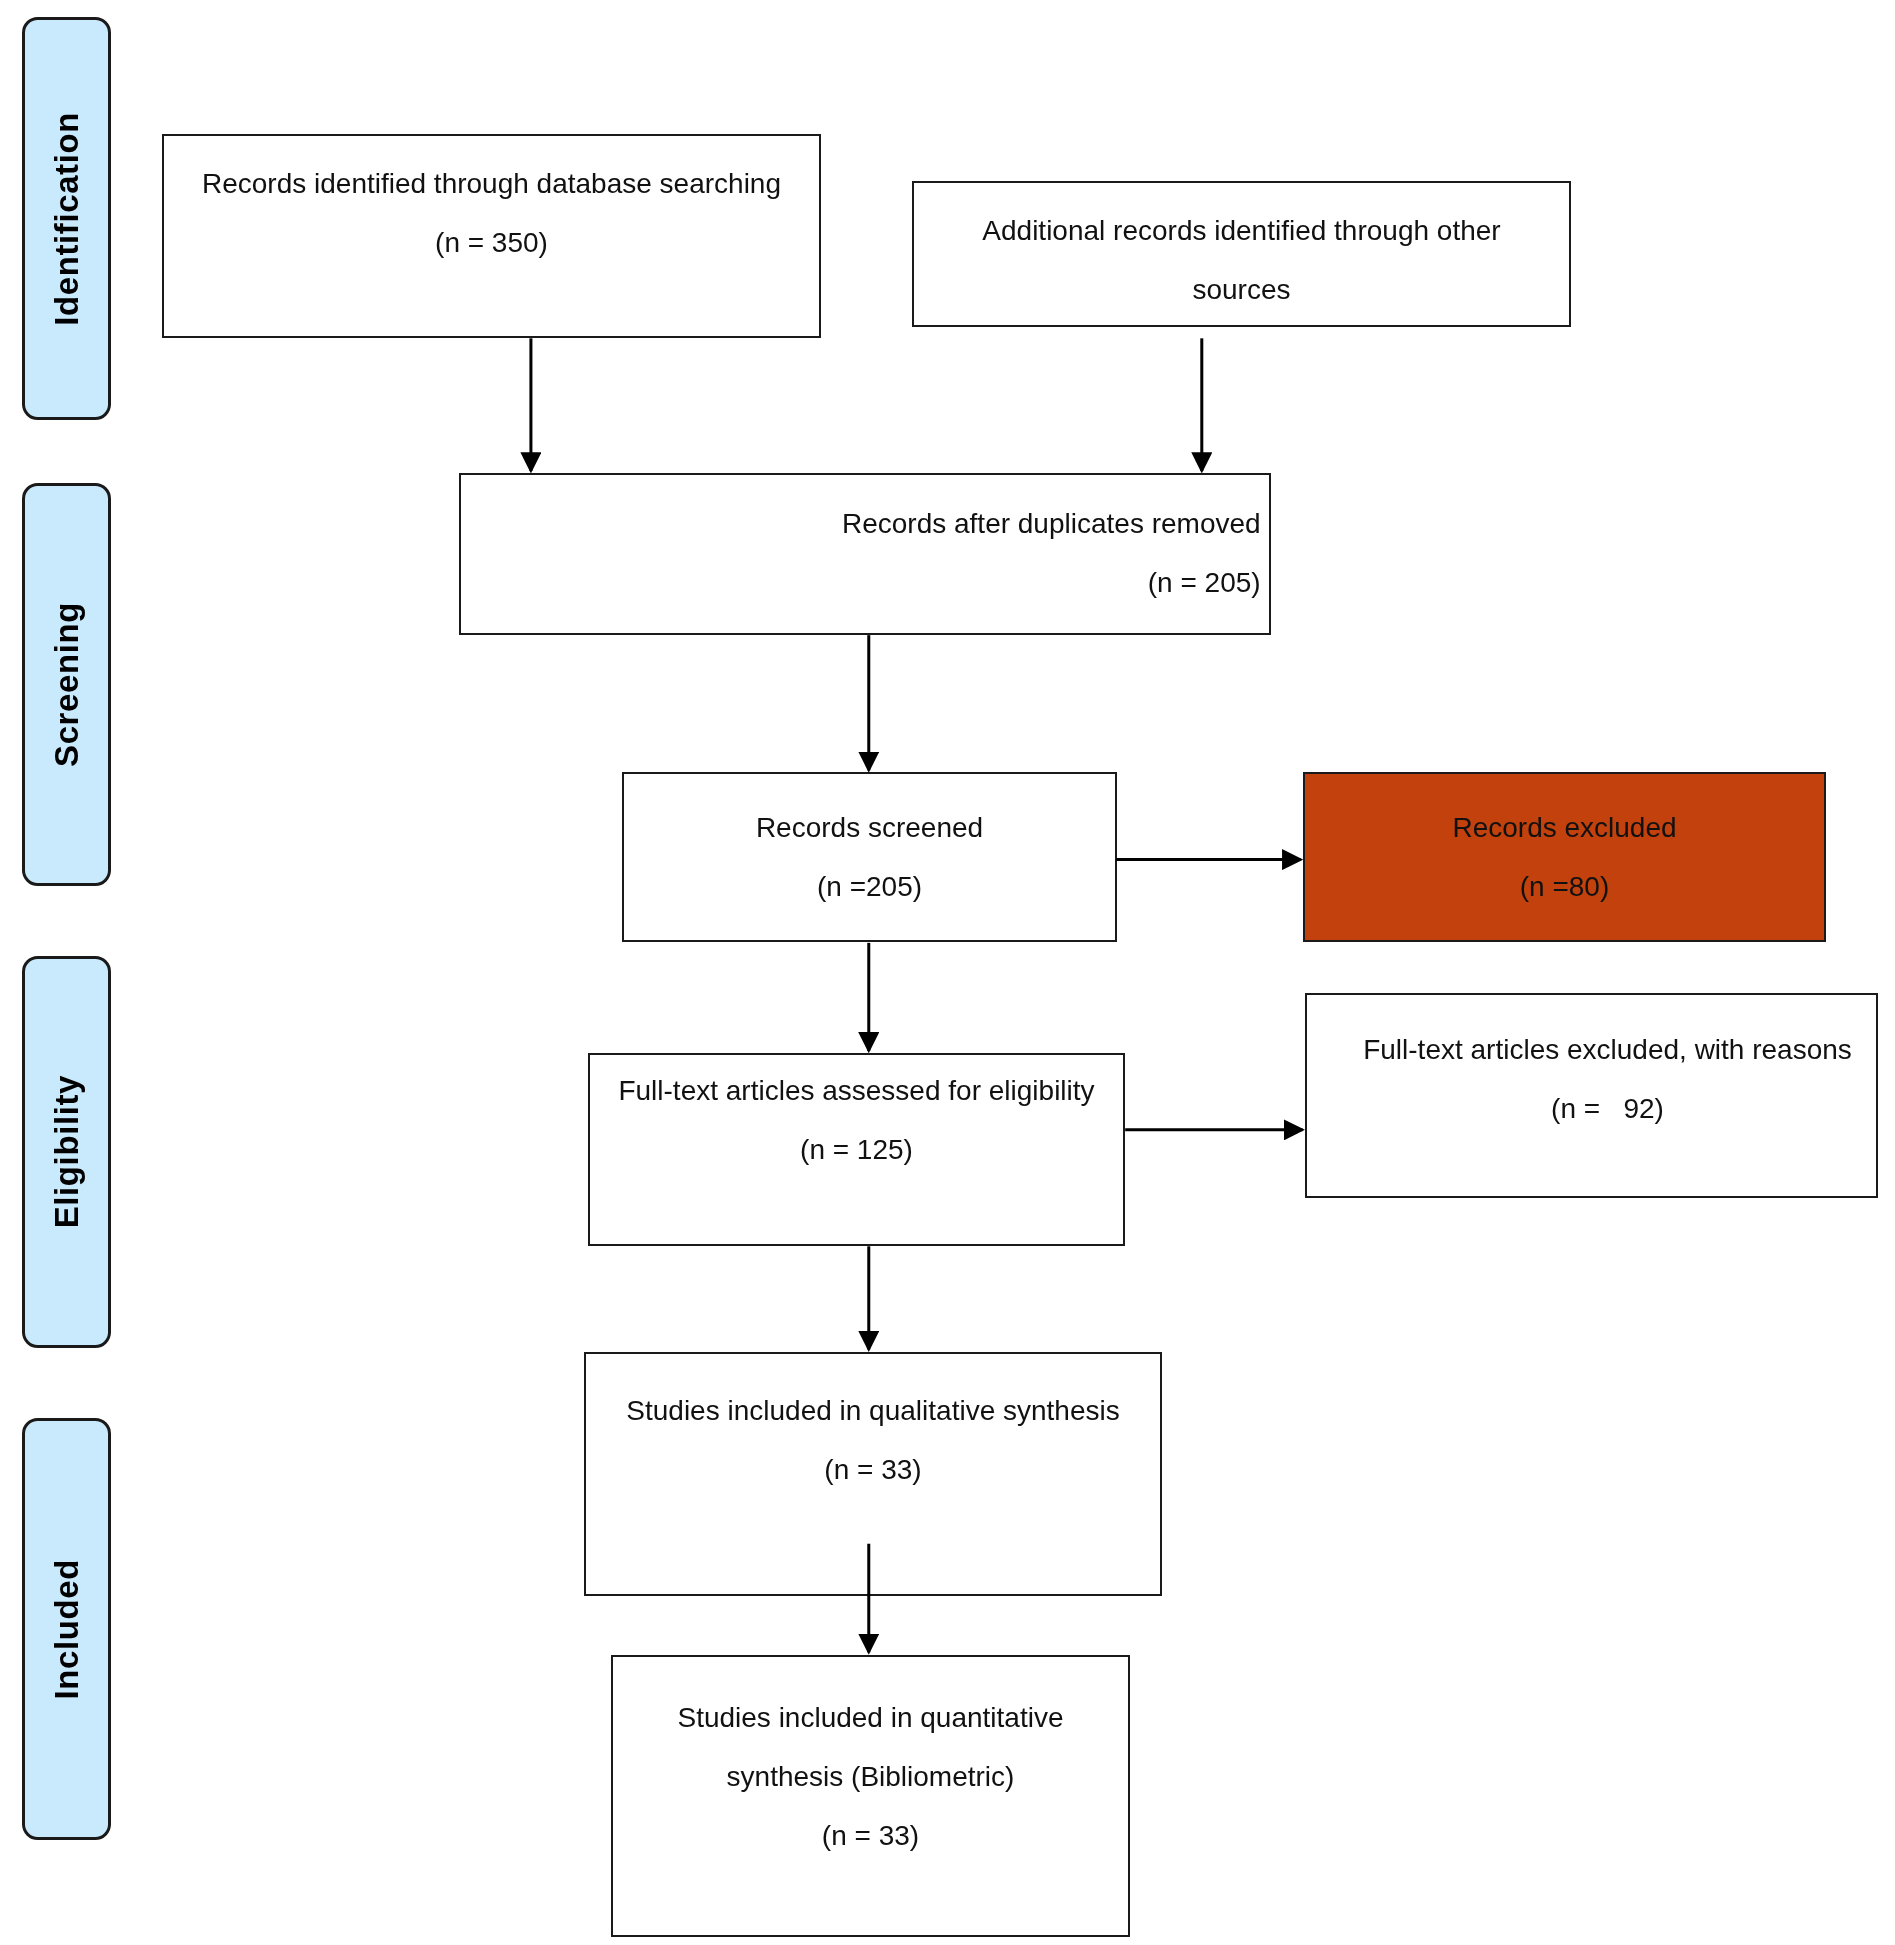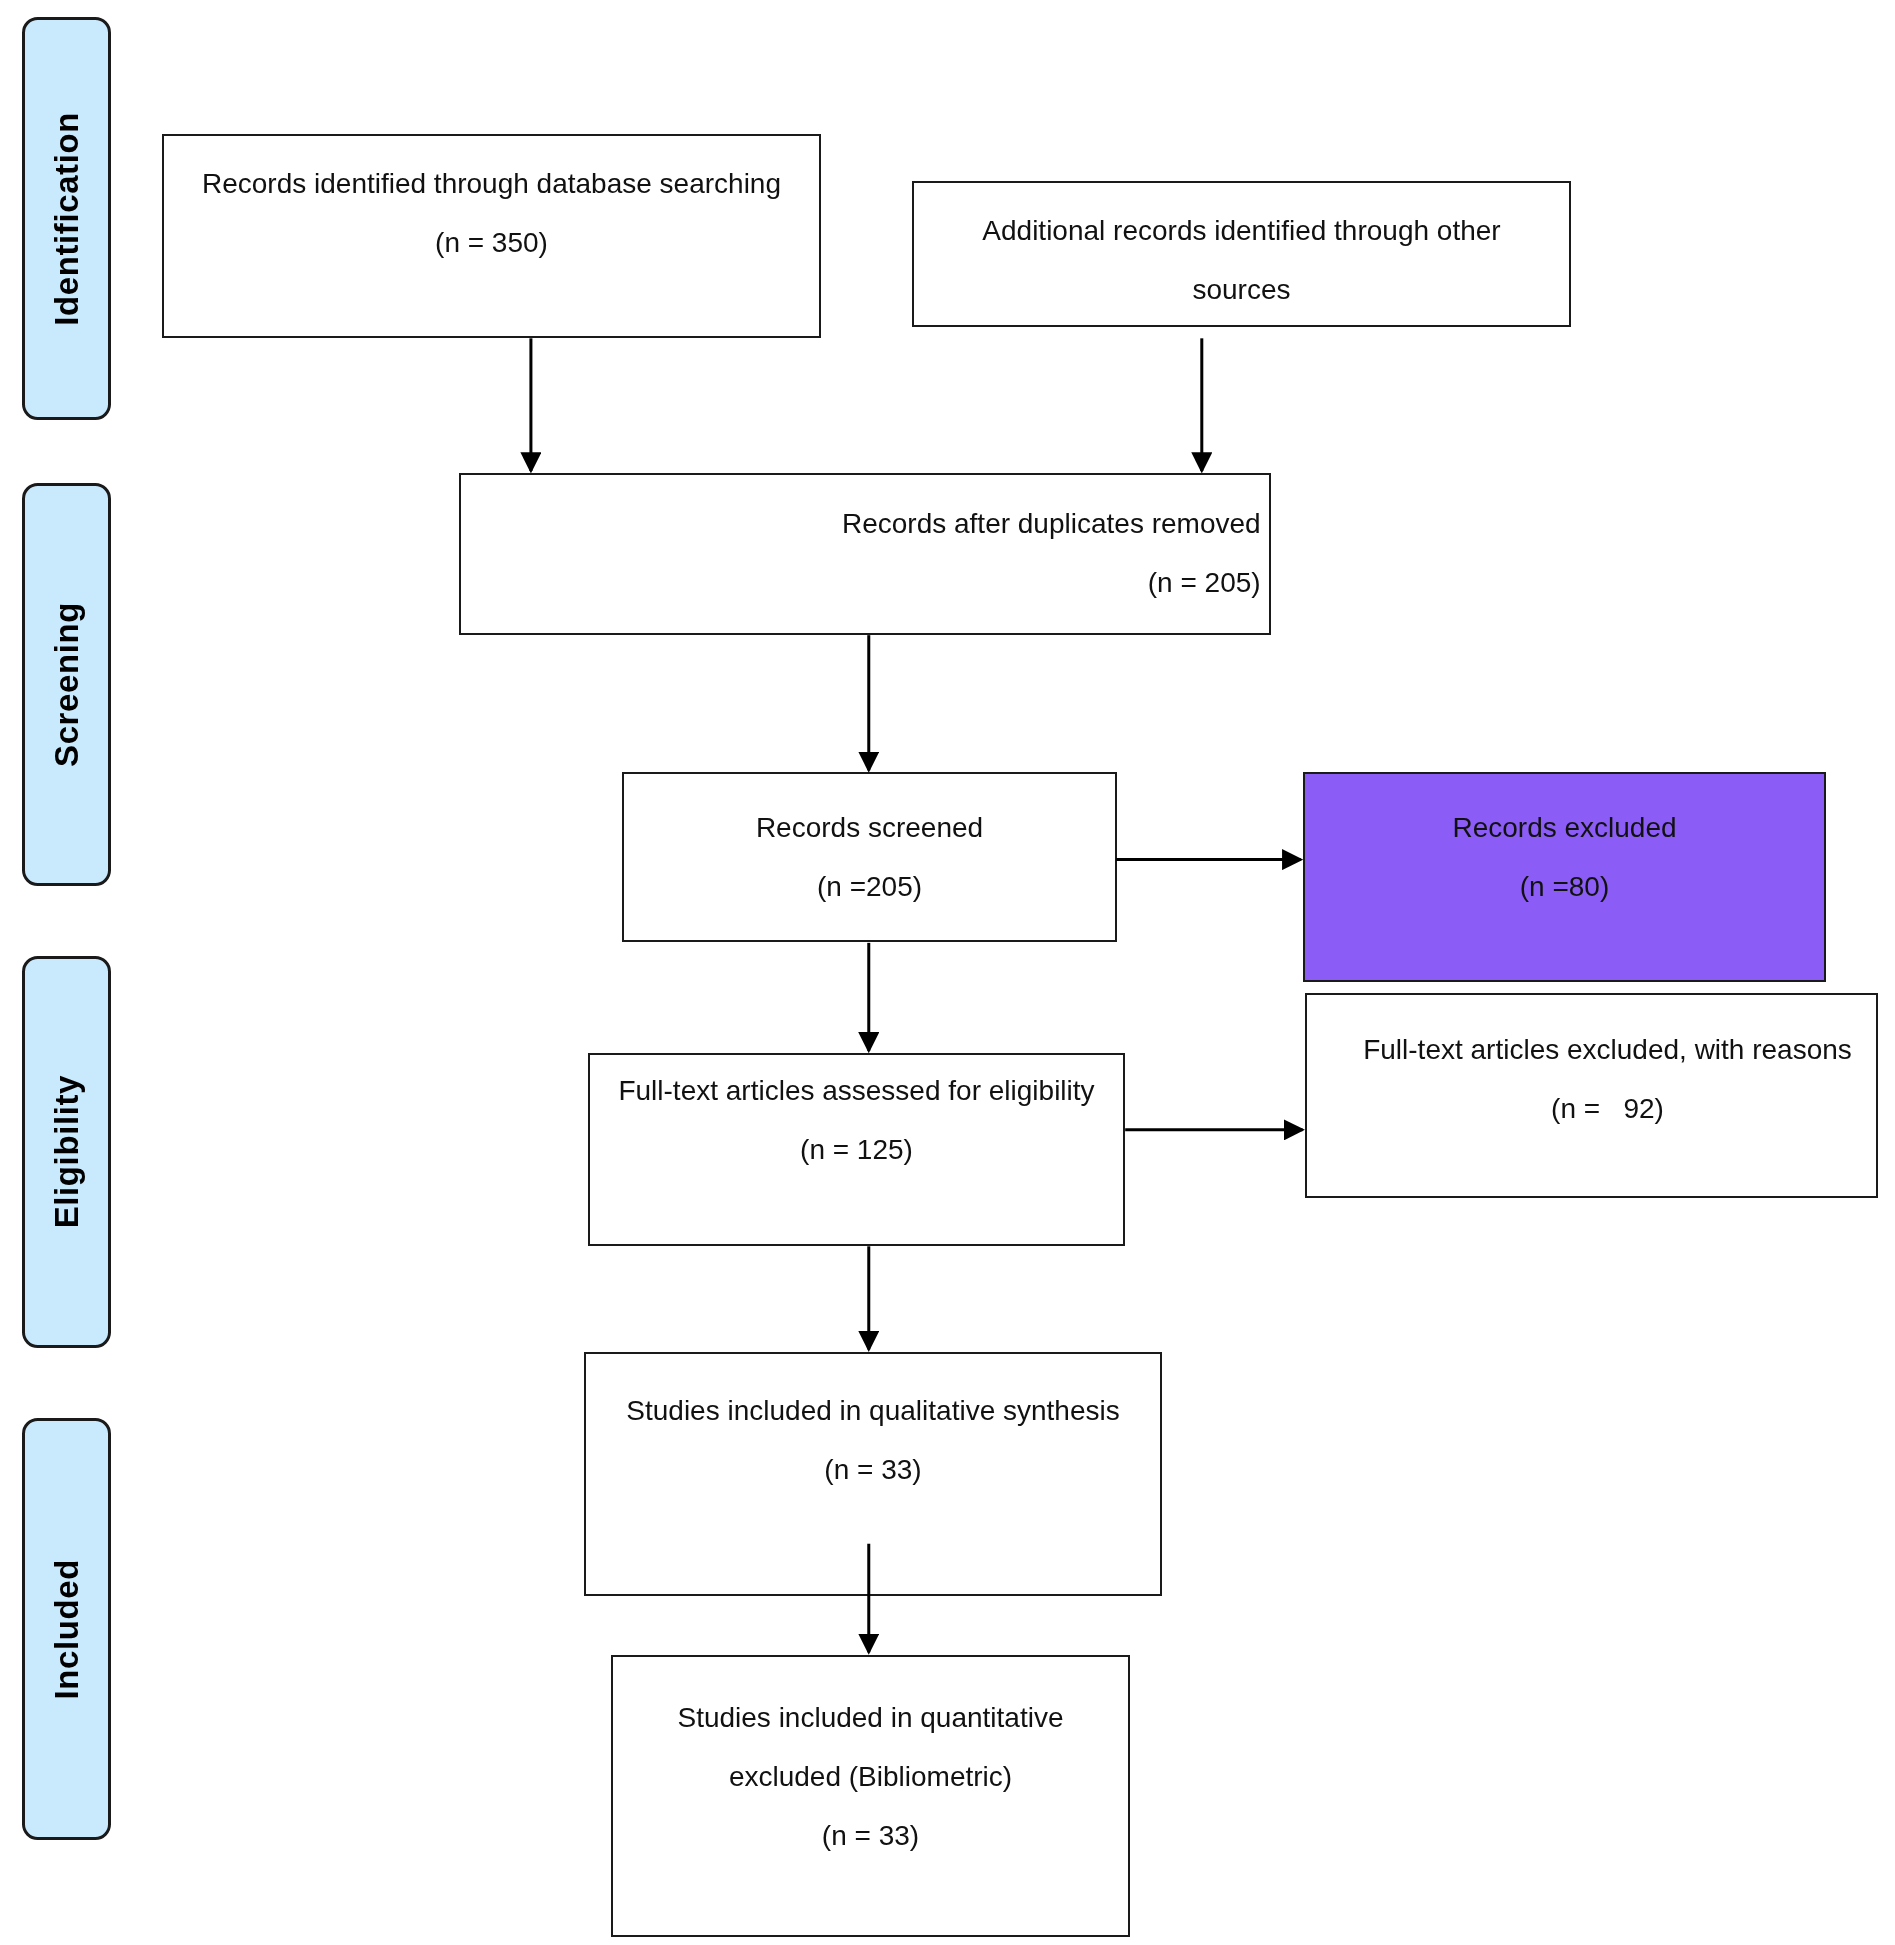--- a/index.html
+++ b/index.html
@@ -123,21 +123,21 @@
           <div class="line count">(n = 205)</div>
         </div>
       </div>
       <div class="flow-box" style="left: 622px; top: 772px; width: 495px; height: 170px; background: rgb(255, 255, 255); border-color: rgb(26, 26, 26);">
         <div class="box-lines" style="padding-top: 40px;">
           <div class="line title">Records screened</div>
           <div class="spacer"></div>
           <div class="line count">(n =205)</div>
         </div>
       </div>
-      <div class="flow-box" style="left: 1303px; top: 772px; width: 523px; height: 210px; background: #8b5cf6; border-color: rgb(26, 26, 26);">
+      <div class="flow-box" style="left: 1303px; top: 772px; width: 523px; height: 170px; background: #c2410c; border-color: rgb(26, 26, 26);">
         <div class="box-lines" style="padding-top: 40px;">
           <div class="line title">Records excluded</div>
           <div class="spacer"></div>
           <div class="line count">(n =80)</div>
         </div>
       </div>
       <div class="flow-box" style="left: 588px; top: 1053px; width: 537px; height: 193px; background: rgb(255, 255, 255); border-color: rgb(26, 26, 26);">
         <div class="box-lines" style="padding-top: 22px;">
           <div class="line title">Full-text articles assessed for eligibility</div>
           <div class="spacer"></div>
@@ -155,21 +155,21 @@
         <div class="box-lines" style="padding-top: 43px;">
           <div class="line title">Studies included in qualitative synthesis</div>
           <div class="spacer"></div>
           <div class="line count">(n = 33)</div>
         </div>
       </div>
       <div class="flow-box" style="left: 611px; top: 1655px; width: 519px; height: 282px; background: rgb(255, 255, 255); border-color: rgb(26, 26, 26);">
         <div class="box-lines" style="padding-top: 47px;">
           <div class="line title">Studies included in quantitative</div>
           <div class="spacer"></div>
-          <div class="line title">excluded (Bibliometric)</div>
+          <div class="line title">synthesis (Bibliometric)</div>
           <div class="spacer"></div>
           <div class="line count">(n = 33)</div>
         </div>
       </div>
     </div>
 
   <svg id="connectors" viewBox="0 0 3141 3224" xmlns="http://www.w3.org/2000/svg">
     <defs>
       <marker id="arrowhead" markerWidth="7" markerHeight="7" refX="6.2" refY="3.5" orient="auto" markerUnits="strokeWidth">
         <path d="M0,0 L7,3.5 L0,7 z" fill="#000000"></path>

